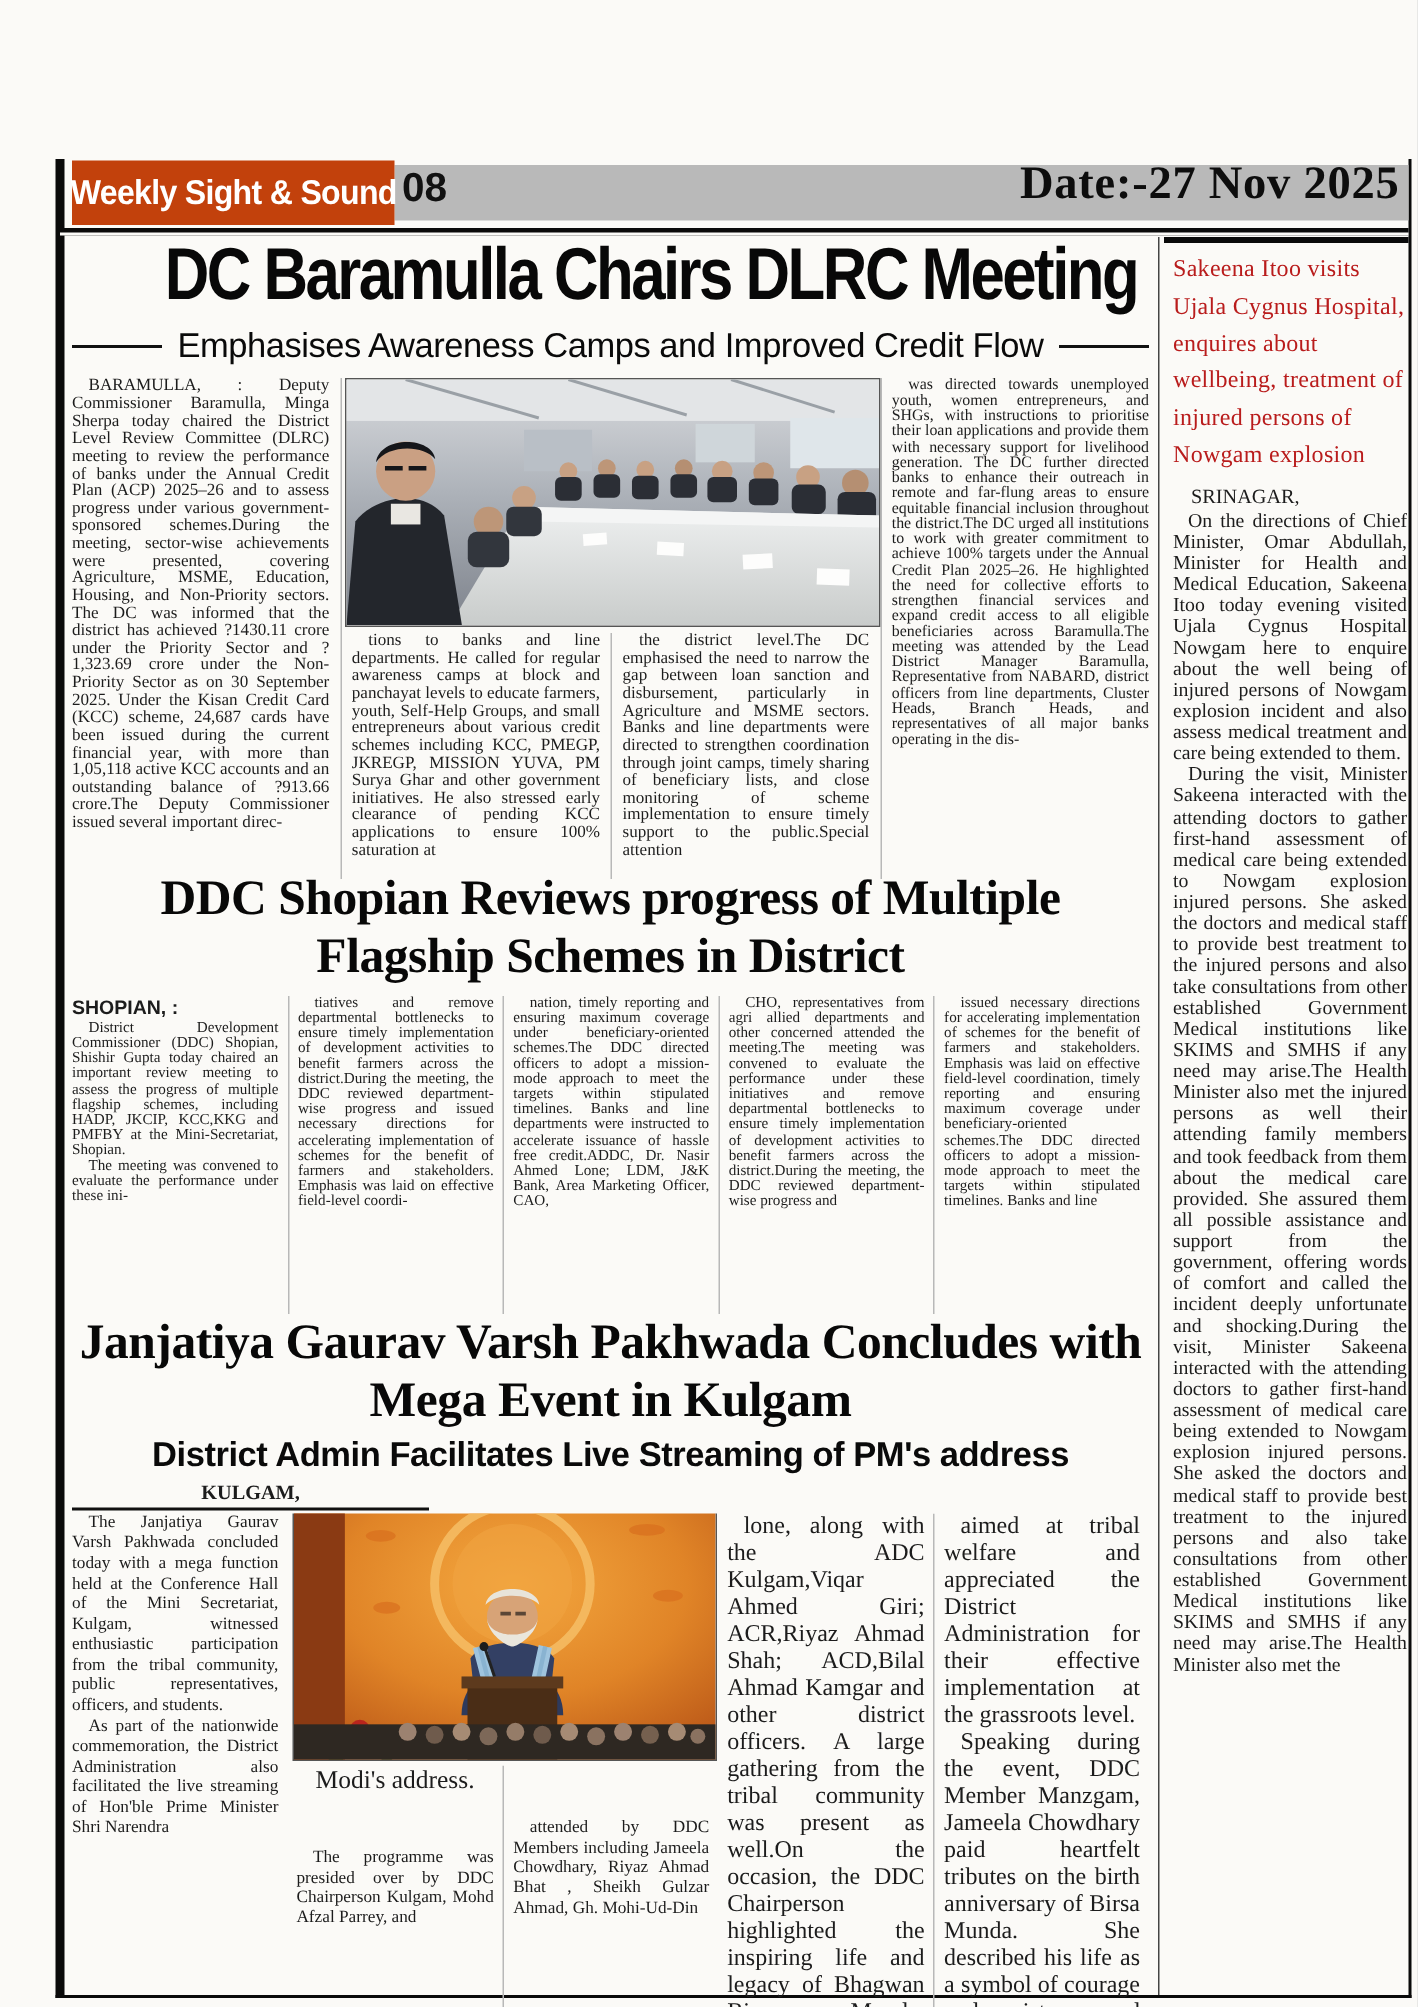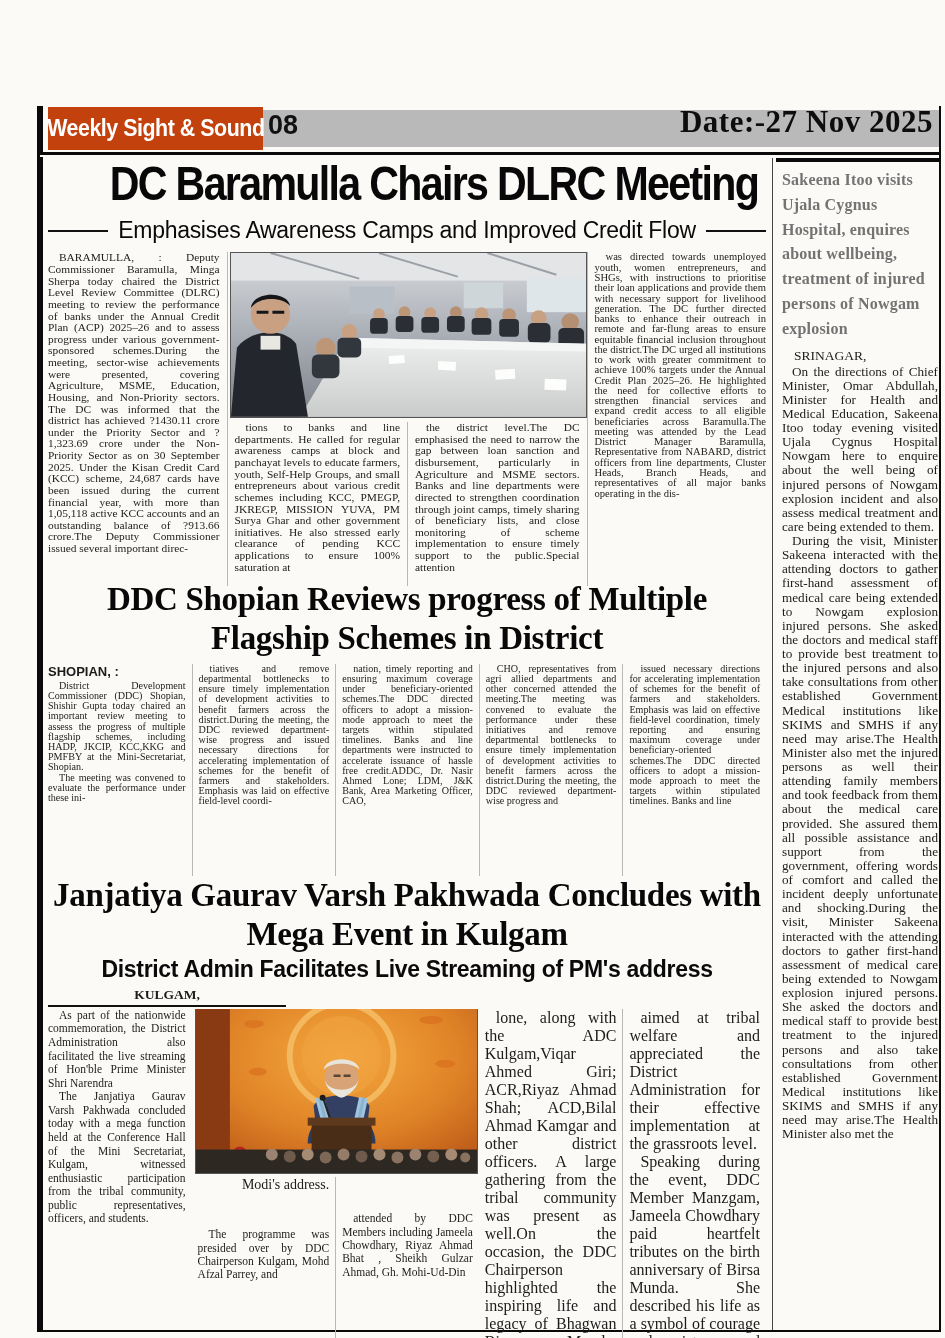--- a/index.html
+++ b/index.html
@@ -50,22 +50,22 @@
   .s1-mid-cols { display:grid; grid-template-columns:1fr 1fr; flex:1; overflow:hidden; }
   .s1-mid-cols .mcol { padding:0 7px; overflow:hidden; }
   .s1-mid-cols .mcol + .mcol { border-left:1px solid #b8b8b8; }
   .s1-c1 p, .s1-c2 p, .s1-c3 p { font-size:11.4px; line-height:1.02; }
   .s1-c4 p { font-size:10.6px; line-height:0.97; }
 
   
   .sidebar-vline { position:absolute; left:772px; top:158px; width:1px; height:1172px; background:#444; }
   .sidebar-topbar { position:absolute; left:776px; top:158px; width:163px; height:4px; background:#0a0a0a; }
   .sidebar { position:absolute; left:782px; top:168px; width:156px; height:1150px; overflow:hidden; }
-  .sidebar h3 { margin:0 0 6px 0; font-size:16px; line-height:1.55; font-weight:bold;
-    letter-spacing:0.2px; color:#737373; }
+  .sidebar h3 { margin:0 0 6px 0; font-size:16px; line-height:1.55; font-weight:normal;
+    letter-spacing:0.2px; color:#b91c1c; }
   .sidebar .dateline { text-indent:12px; font-size:13.5px; margin-bottom:1px; }
   .sidebar .copy p { font-size:13.2px; line-height:1.07; text-indent:10px; }
 
   
   .story2 { position:absolute; left:48px; top:580px; width:718px; }
   .headline-serif { margin:0; text-align:center; font-family:"Liberation Serif", serif;
     font-weight:bold; font-size:33px; line-height:1.18; color:#080808; letter-spacing:-0.3px; }
   .s2-dateline { font-family:"Liberation Sans", sans-serif; font-weight:bold; font-size:13px; }
   .s-cols5 { display:grid; grid-template-columns:repeat(5,1fr); margin-top:6px; overflow:hidden; }
   .s2-cols { height:212px; }
@@ -81,21 +81,21 @@
     font-weight:bold; font-size:23px; letter-spacing:-0.3px; color:#0a0a0a; white-space:nowrap; }
   .s3-dateline { display:inline-block; margin:4px 0 0 0; width:238px; text-align:center;
     font-weight:bold; font-size:13.5px; border-bottom:2px solid #111; padding-bottom:2px; }
   .s3-cols { margin-top:2px; height:330px; }
   .s3-c1 .copy p { font-size:11.5px; line-height:1.18; }
   .s3-mid { grid-column:2/4; display:flex; flex-direction:column; margin-top:-16px; }
   .s3-mid .photo-wrap { padding:0 3px 3px 3px; }
   .s3-mid-cols { display:grid; grid-template-columns:1fr 1fr; flex:1; overflow:hidden; }
   .s3-mid-cols .mcol { padding:0 6px; overflow:hidden; }
   .s3-mid-cols .mcol + .mcol { border-left:1px solid #b8b8b8; }
-  .s3-mid-cols .caption { font-size:14px; margin:0 0 2px 0; text-align:right; }
+  .s3-mid-cols .caption { font-size:17px; margin:0 0 2px 0; text-align:center; }
   .s3-mid-cols .copy p { font-size:11.5px; line-height:1.16;margin-top:35px; }
 
   .photo-frame { border:1px solid #555; display:block; width:100%; }
 </style>
 </head>
 <body>
 
 <div class="page">
 
   <div class="frame-left"></div>
@@ -246,22 +246,22 @@
 
   <div class="story3">
     <h2 class="headline-serif">Janjatiya Gaurav Varsh Pakhwada Concludes with Mega Event in Kulgam</h2>
     <div class="subhead-3">District Admin Facilitates Live Streaming of PM's address</div>
     <div>
       <span class="s3-dateline">KULGAM,</span>
     </div>
     <div class="s-cols5 s3-cols">
       <div class="col first s3-c1">
         <div class="copy">
+            <p>The Janjatiya Gaurav Varsh Pakhwada concluded today with a mega function held at the Conference Hall of the Mini Secretariat, Kulgam, witnessed enthusiastic participation from the tribal community, public representatives, officers, and students.</p>
             <p>As part of the nationwide commemoration, the District Administration also facilitated the live streaming of Hon'ble Prime Minister Shri Narendra</p>
-            <p>The Janjatiya Gaurav Varsh Pakhwada concluded today with a mega function held at the Conference Hall of the Mini Secretariat, Kulgam, witnessed enthusiastic participation from the tribal community, public representatives, officers, and students.</p>
           </div>
       </div>
       <div class="s3-mid">
         <div class="photo-wrap">
 
           <svg class="photo-frame" viewBox="0 0 282 180" preserveAspectRatio="none">
             <defs>
               <radialGradient id="stageGlow" cx="0.52" cy="0.35" r="0.75">
                 <stop offset="0" stop-color="#f4a83f"></stop>
                   <stop offset="0.55" stop-color="#e08427"></stop>

